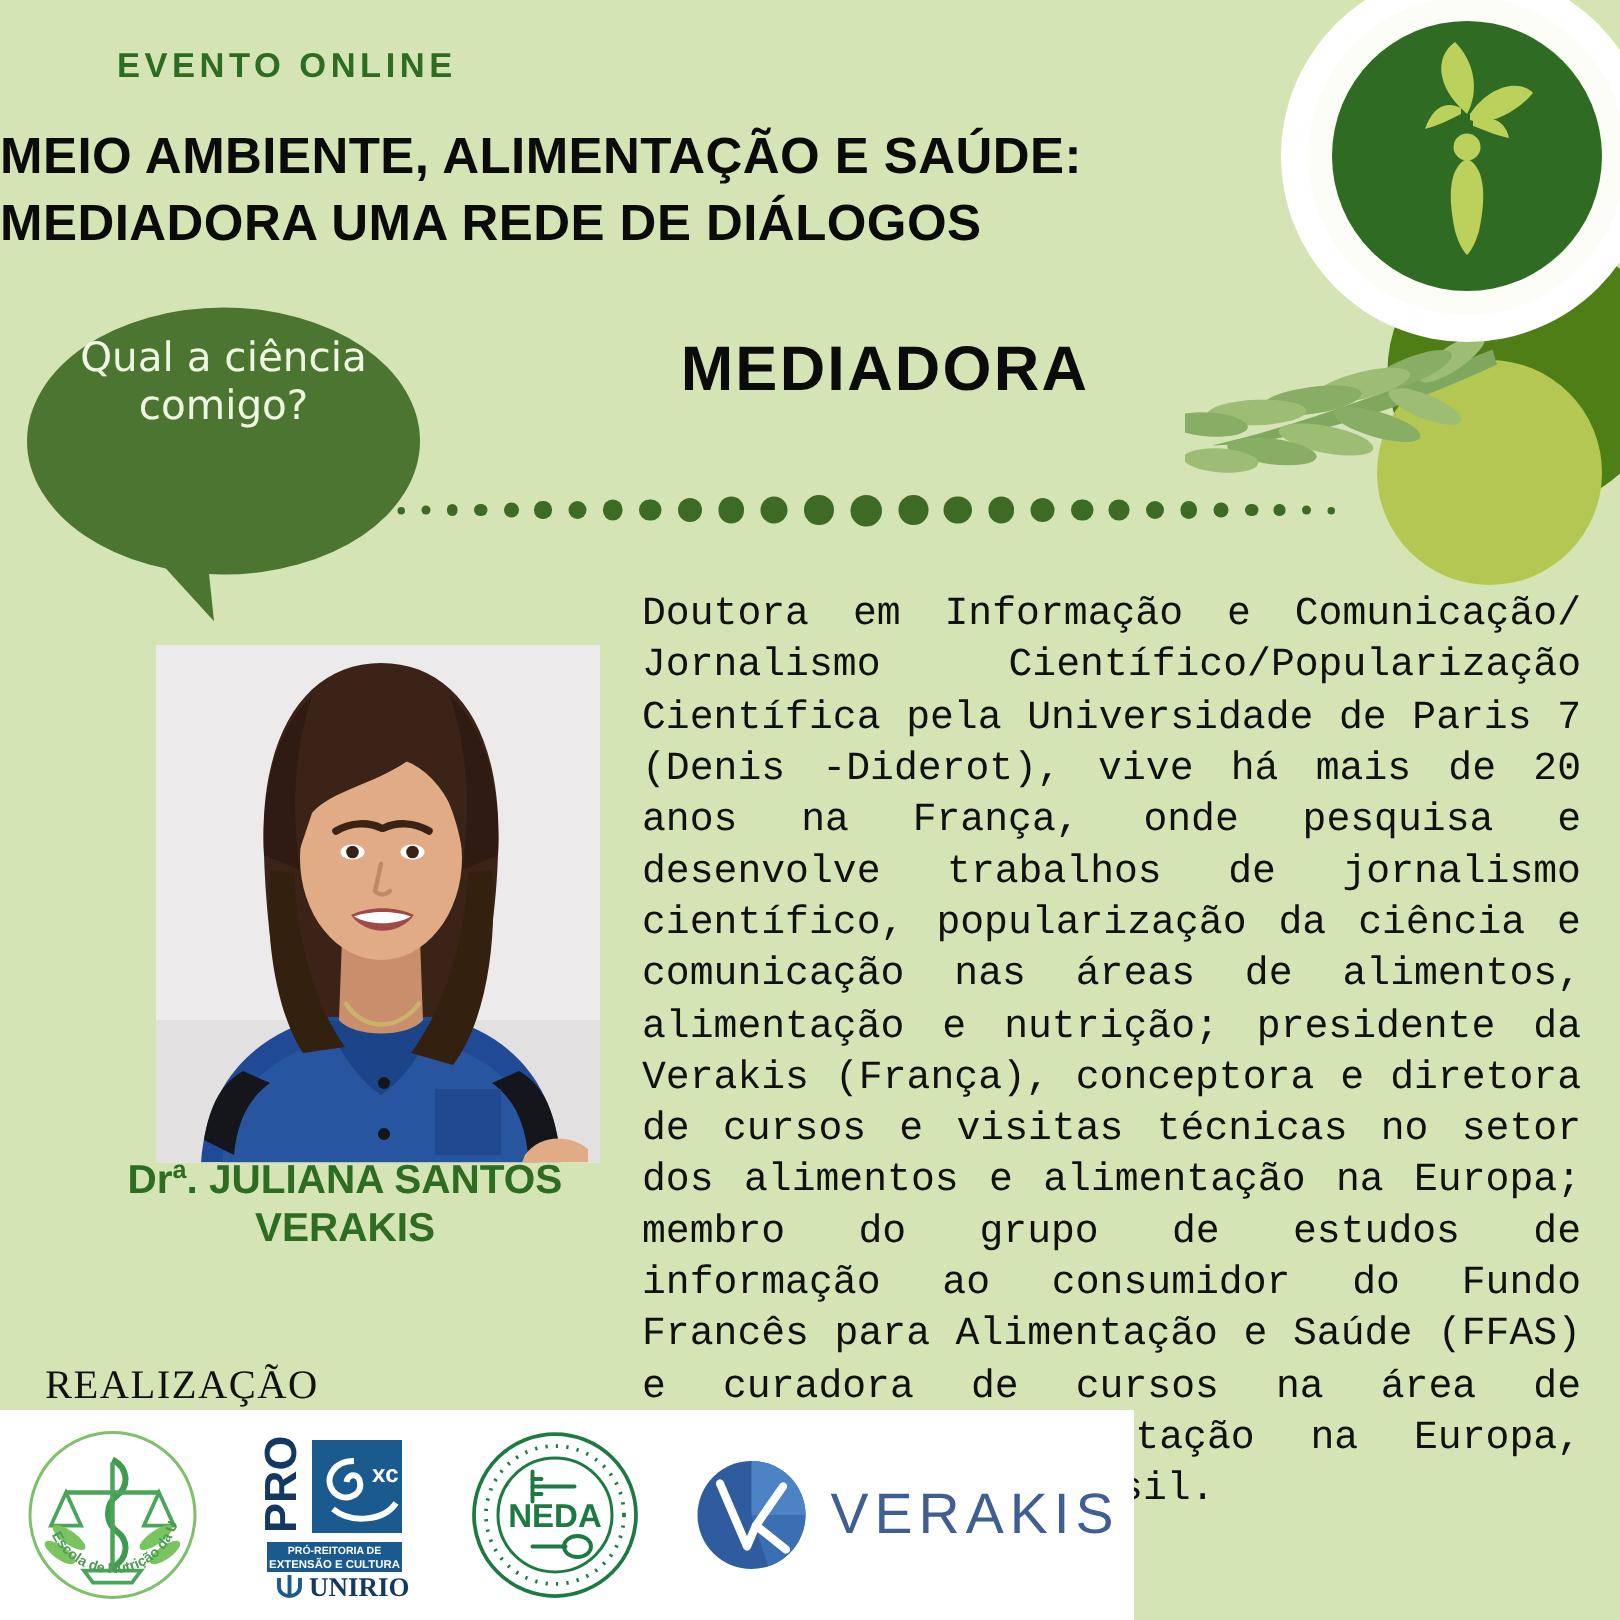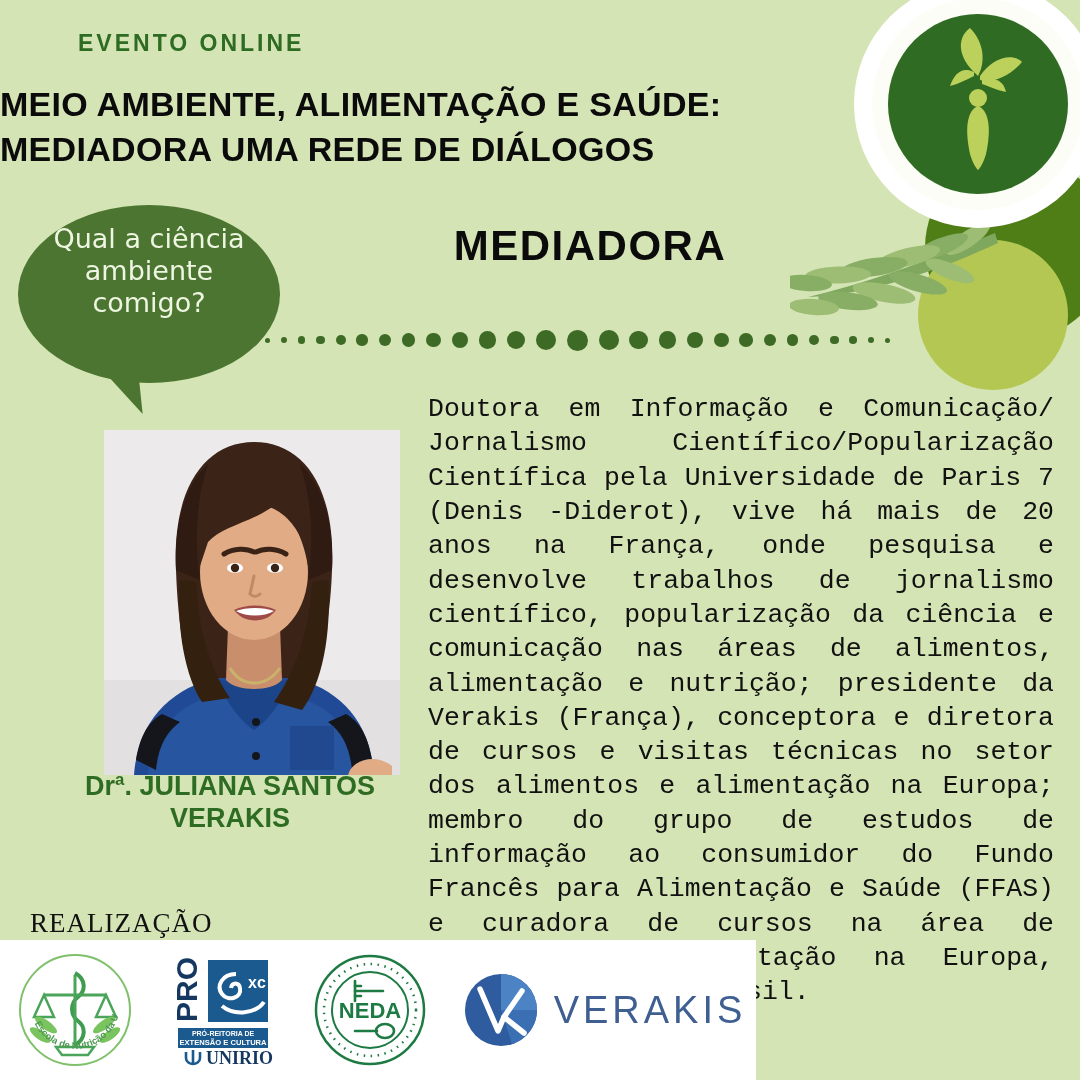--- a/index.html
+++ b/index.html
@@ -223,21 +223,20 @@
       <i style="width: 7.5px; height: 7.5px;"></i>
       <i style="width: 6.2px; height: 6.2px;"></i>
       <i style="width: 5px; height: 5px;"></i>
     </div>
 
   <div class="bubble-wrap">
     <div class="bubble-tail"></div>
     <div class="bubble"></div>
     <div class="bubble-text">
       <div>Qual a ciência</div>
-      <div>ambiente</div>
       <div>comigo?</div>
     </div>
   </div>
 
   <div class="photo">
     <svg width="296" height="345" viewBox="0 0 296 345">
       <rect width="296" height="345" fill="#eceaea"></rect>
       <rect y="250" width="296" height="95" fill="#e2e0e0"></rect>
 
       <path d="M72 140 C68 60 100 12 150 12 C200 12 232 58 228 140 C226 200 214 246 200 268 L96 268 C82 244 74 198 72 140 Z" fill="#3b2318"></path>

